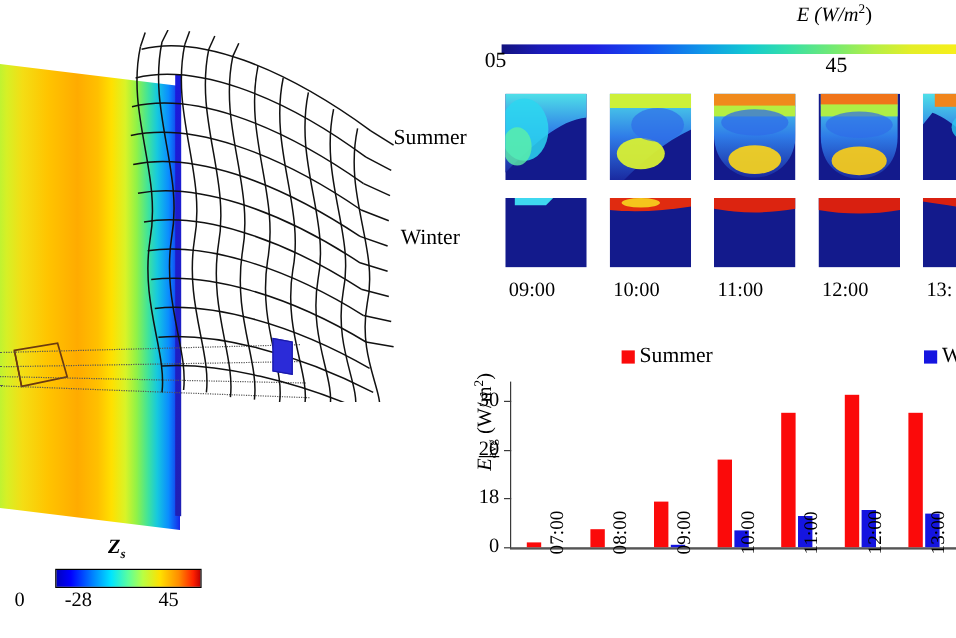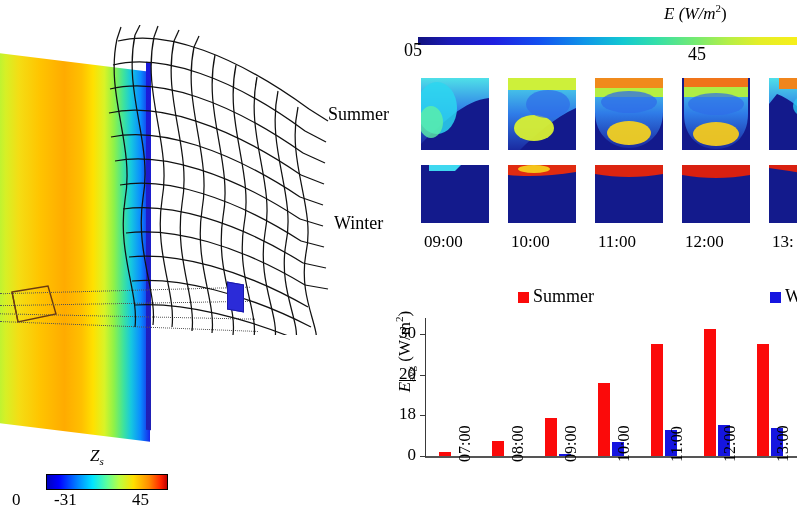--- a/index.html
+++ b/index.html
@@ -21,21 +21,21 @@
      transform:skewY(7deg);background:linear-gradient(to bottom,#1b1bdc,#2020b4);}
   #proj-quad{position:absolute;left:8px;top:284px;width:52px;height:42px;}
   .ray{position:absolute;height:0;border-top:1px dotted #555;}
 
   #mesh-svg{position:absolute;left:95px;top:25px;}
   #cell-hl{position:absolute;left:227px;top:283px;width:15px;height:26px;
      background:#2b2bd8;border:1px solid #1a1aa8;transform:skewY(10deg);}
 
   
   #zs-wrap{position:absolute;left:20px;top:450px;width:180px;}
-  #zs-title{position:absolute;left:70px;top:-4px;font-size:17px;font-style:italic;}
+  #zs-title{position:absolute;left:70px;top:-4px;font-size:17px;font-style:italic;font-weight:bold;}
   #zs-title sub{font-size:11px;font-style:italic;}
   #zs-bar{position:absolute;left:26px;top:24px;width:120px;height:14px;
      border:1px solid #000;
      background:linear-gradient(to right,#0000bf 0%,#0000ff 10%,#0080ff 25%,
         #00e5ff 38%,#5cff9c 50%,#b8ff44 60%,#ffe000 72%,#ff8c00 85%,
         #ff2200 95%,#bf0000 100%);}
   .zs-lab{position:absolute;top:40px;font-size:17px;}
   #zs-min{left:-8px;} #zs-minus{left:34px;} #zs-max{left:112px;}
 
   
@@ -44,21 +44,21 @@
   #ebar-title sup{font-size:11px;}
   #ebar{position:absolute;left:418px;top:37px;width:379px;height:8px;
      background:linear-gradient(to right,#12127e 0%,#1a1ab4 8%,#1f1fe0 20%,
         #1350f0 32%,#0f96e8 44%,#12c8d2 54%,#35dfa8 63%,#74ea72 73%,
         #b6ef46 82%,#e4ee28 90%,#f7ef1a 100%);}
   #ebar-min{position:absolute;left:404px;top:40px;font-size:18px;}
   #ebar-max{position:absolute;left:688px;top:44px;font-size:18px;}
 
   
   #rowlab-summer{position:absolute;left:328px;top:104px;font-size:18px;}
-  #rowlab-winter{position:absolute;left:334px;top:187px;font-size:18px;margin-top:26px;}
+  #rowlab-winter{position:absolute;left:334px;top:187px;font-size:18px;}
   .tile{position:absolute;width:68px;height:72px;overflow:hidden;}
   .tile.win{height:58px;}
   .tcap{position:absolute;top:232px;font-size:17px;}
 
   
   #chart{position:absolute;left:390px;top:300px;width:407px;height:232px;}
   #yaxis-line{position:absolute;left:35px;top:18px;width:1px;height:138px;background:#3a3a3a;}
   #xaxis-line{position:absolute;left:35px;top:156px;width:372px;height:2px;background:#555;}
   .ytick{position:absolute;left:30px;width:6px;height:1px;background:#3a3a3a;}
   .ylab{position:absolute;font-size:17px;text-align:right;width:26px;}
@@ -139,21 +139,21 @@
     </svg>
 
     <div id="cell-hl"></div>
 
     <div id="zs-wrap">
       <div id="zs-title">
         <span>Z</span><sub>s</sub>
       </div>
       <div id="zs-bar"></div>
       <div class="zs-lab" id="zs-min">0</div>
-      <div class="zs-lab" id="zs-minus">-31</div>
+      <div class="zs-lab" id="zs-minus">-28</div>
       <div class="zs-lab" id="zs-max">45</div>
     </div>
   </div>
 
   <div id="ebar-title">
     <i>E (W/m</i><sup>2</sup><span>)</span>
   </div>
   <div id="ebar"></div>
   <div id="ebar-min">05</div>
   <div id="ebar-max">45</div>

